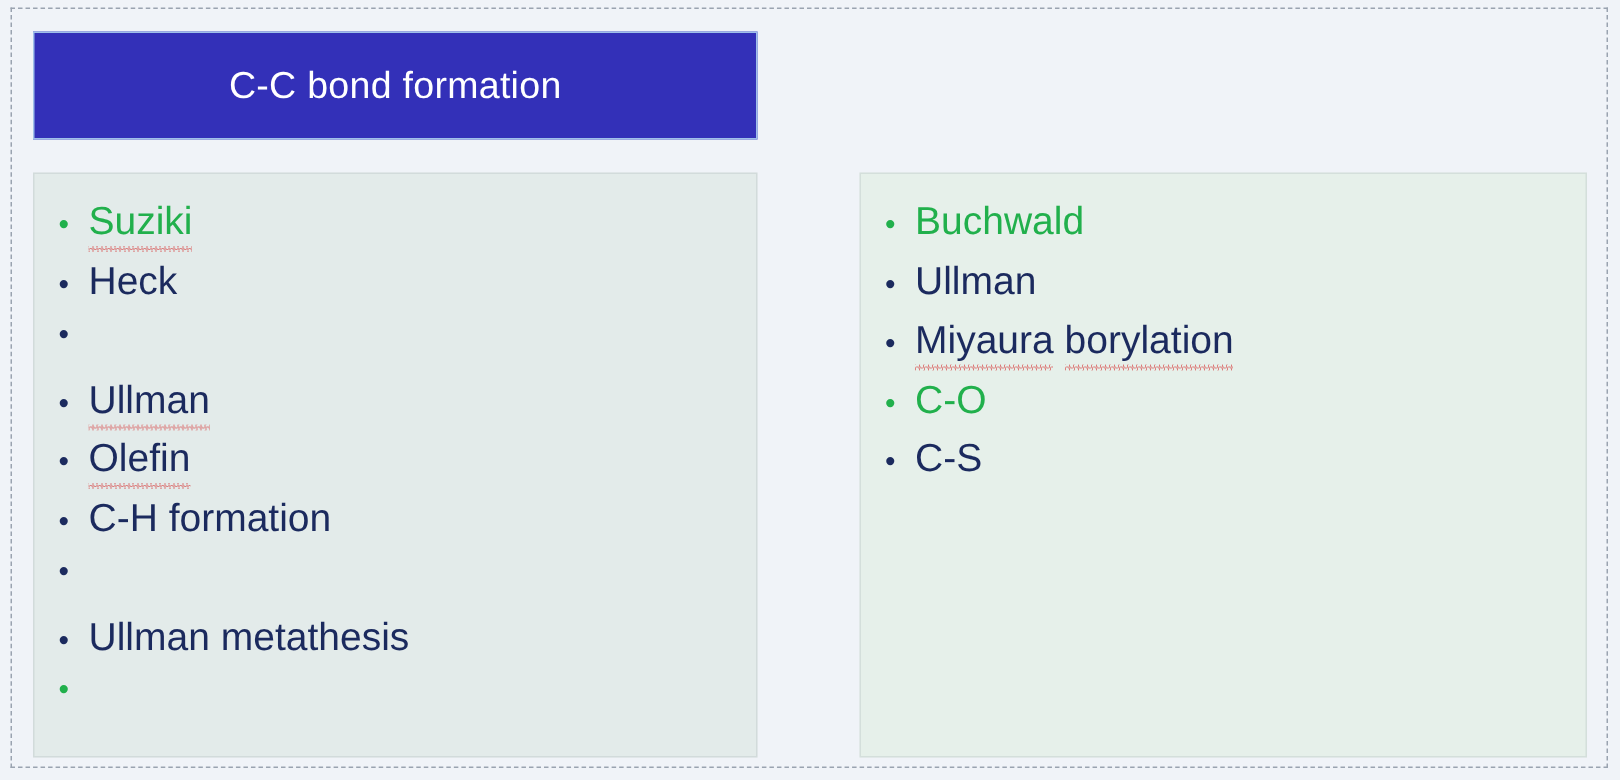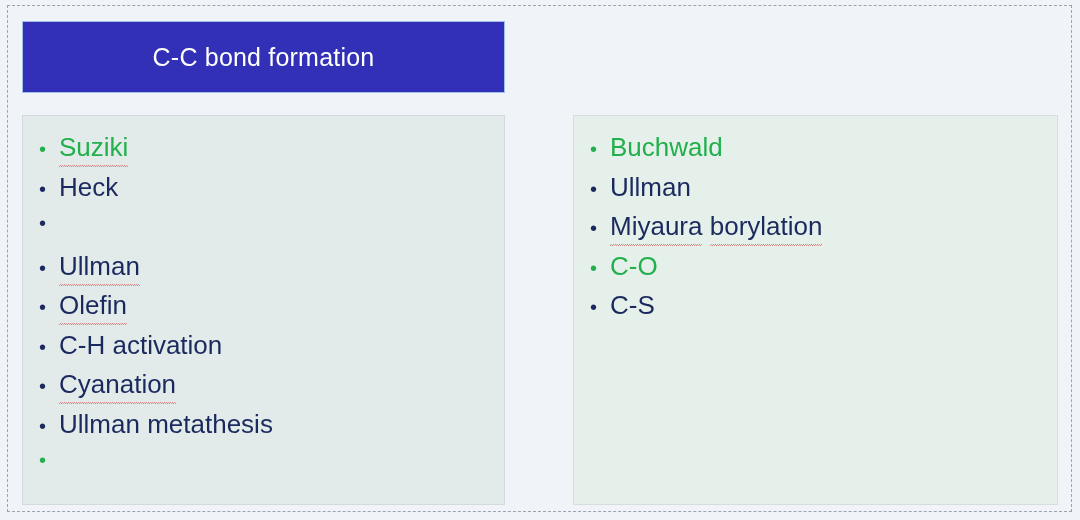--- a/index.html
+++ b/index.html
@@ -150,25 +150,24 @@
           <li class="reaction-item tone-navy">
             <span class="bullet">•</span>
             <span class="item-label"><span class="sp">Ullman</span></span>
           </li>
           <li class="reaction-item tone-navy">
             <span class="bullet">•</span>
             <span class="item-label"><span class="sp">Olefin</span></span>
           </li>
           <li class="reaction-item tone-navy">
             <span class="bullet">•</span>
-            <span class="item-label"><span>C-H</span> <span>activation</span></span>
-          </li>
-          <li class="reaction-item tone-navy">
-            <span class="bullet">•</span>
-            <span class="item-label"><span class="sp">Cyanation</span></span>
+            <span class="item-label"><span>C-H</span> <span>formation</span></span>
+          </li>
+          <li class="reaction-item tone-navy">
+            <span class="bullet">•</span>
           </li>
           <li class="reaction-item tone-navy">
             <span class="bullet">•</span>
             <span class="item-label"><span>Ullman</span> <span>metathesis</span></span>
           </li>
           <li class="reaction-item tone-green">
             <span class="bullet">•</span>
           </li>
         </ul>
     </div>

